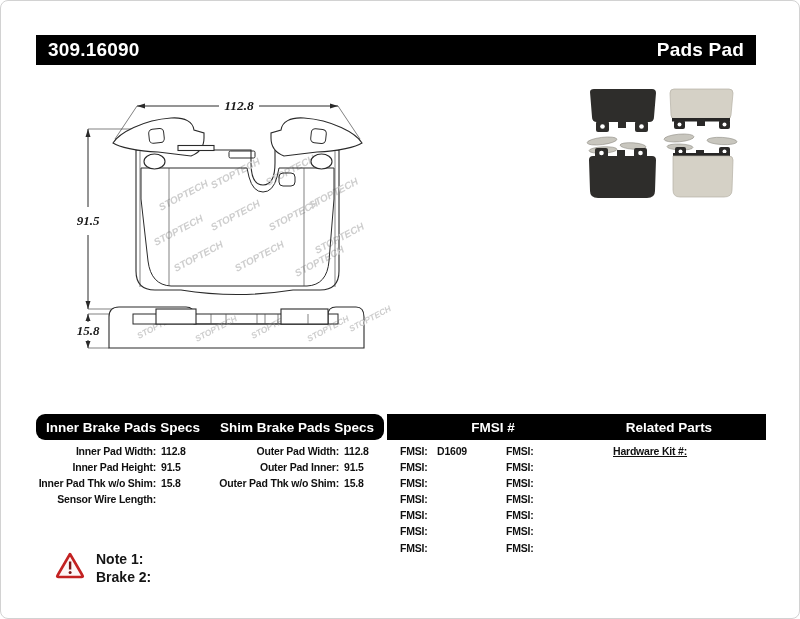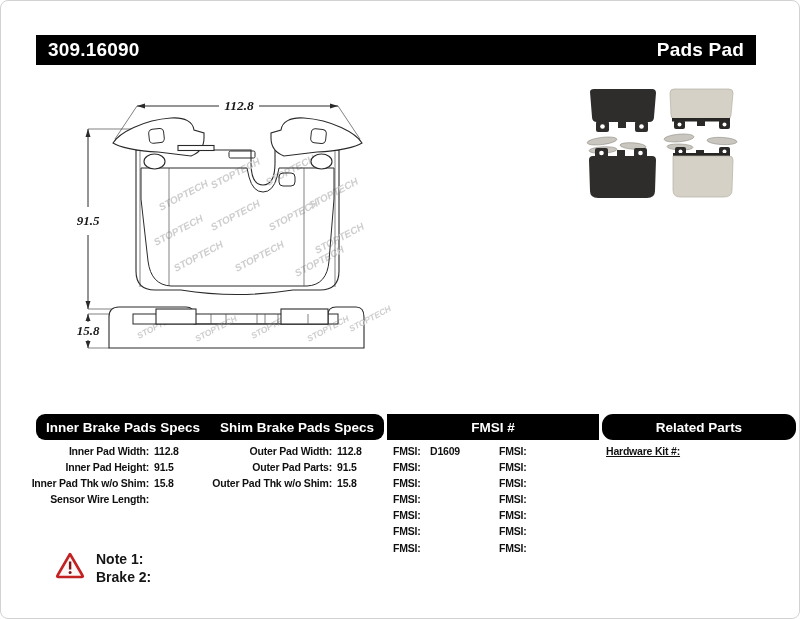--- a/index.html
+++ b/index.html
@@ -24,21 +24,21 @@
   .shape{stroke:#2a2a2a;stroke-width:1.1;fill:#ffffff;}
   .shape-nf{stroke:#2a2a2a;stroke-width:1;fill:none;}
   .thin{stroke:#4a4a4a;stroke-width:0.7;fill:none;}
   .arrow{fill:#2a2a2a;stroke:none;}
   
   .hbar{
     position:absolute;top:413px;height:26px;background:#000;color:#fff;font-weight:bold;
     font-size:13.5px;display:flex;align-items:center;justify-content:center;white-space:nowrap;
   }
   .hbar .half{flex:1;text-align:center;}
-  .specrows{position:absolute;left:1px;top:444px;width:684px;font-size:10.5px;font-weight:bold;letter-spacing:-0.2px;color:#101010;}
+  .specrows{position:absolute;left:8px;top:444px;width:684px;font-size:10.5px;font-weight:bold;letter-spacing:-0.2px;color:#101010;}
   .srow{position:relative;height:16.1px;}
   .lab,.val{position:absolute;top:0;white-space:nowrap;}
   .lab.inner{left:20px;width:127px;text-align:right;}
   .val.inner{left:152px;}
   .lab.outer{left:195px;width:135px;text-align:right;}
   .val.outer{left:335px;}
   .lab.f1{left:391px;}
   .val.f1{left:428px;}
   .lab.f2{left:497px;}
   .val.f2{left:534px;}
@@ -173,41 +173,41 @@
     </g>
   </svg>
 
   <div class="hbar" id="hbar-specs" style="left:35px;width:348px;border-radius:9px;">
     <span class="half">Inner Brake Pads Specs</span>
     <span class="half">Shim Brake Pads Specs</span>
   </div>
   <div class="hbar" style="left:386px;width:212px;">
     <span>FMSI #</span>
   </div>
-  <div class="hbar" style="left:601px;width:194px;border-radius:11px;">
+  <div class="hbar" style="left:571px;width:194px;">
     <span>Related Parts</span>
   </div>
 
   <div class="specrows">
     <div class="srow">
       <span class="lab inner">Inner Pad Width:</span>
       <span class="val inner">112.8</span>
       <span class="lab outer">Outer Pad Width:</span>
       <span class="val outer">112.8</span>
       <span class="lab f1">FMSI:</span>
       <span class="val f1">D1609</span>
       <span class="lab f2">FMSI:</span>
       <span class="val f2"></span>
       <span class="lab rel">Hardware Kit #:</span>
       <span class="val rel"></span>
     </div>
     <div class="srow">
       <span class="lab inner">Inner Pad Height:</span>
       <span class="val inner">91.5</span>
-      <span class="lab outer">Outer Pad Parts:</span>
+      <span class="lab outer">Outer Pad Inner:</span>
       <span class="val outer">91.5</span>
       <span class="lab f1">FMSI:</span>
       <span class="val f1"></span>
       <span class="lab f2">FMSI:</span>
       <span class="val f2"></span>
     </div>
     <div class="srow">
       <span class="lab inner">Inner Pad Thk w/o Shim:</span>
       <span class="val inner">15.8</span>
       <span class="lab outer">Outer Pad Thk w/o Shim:</span>

